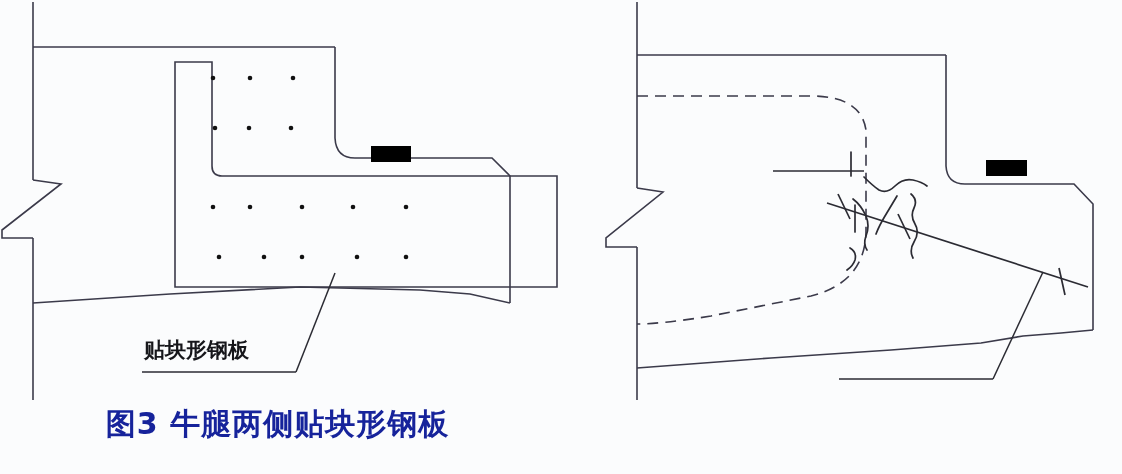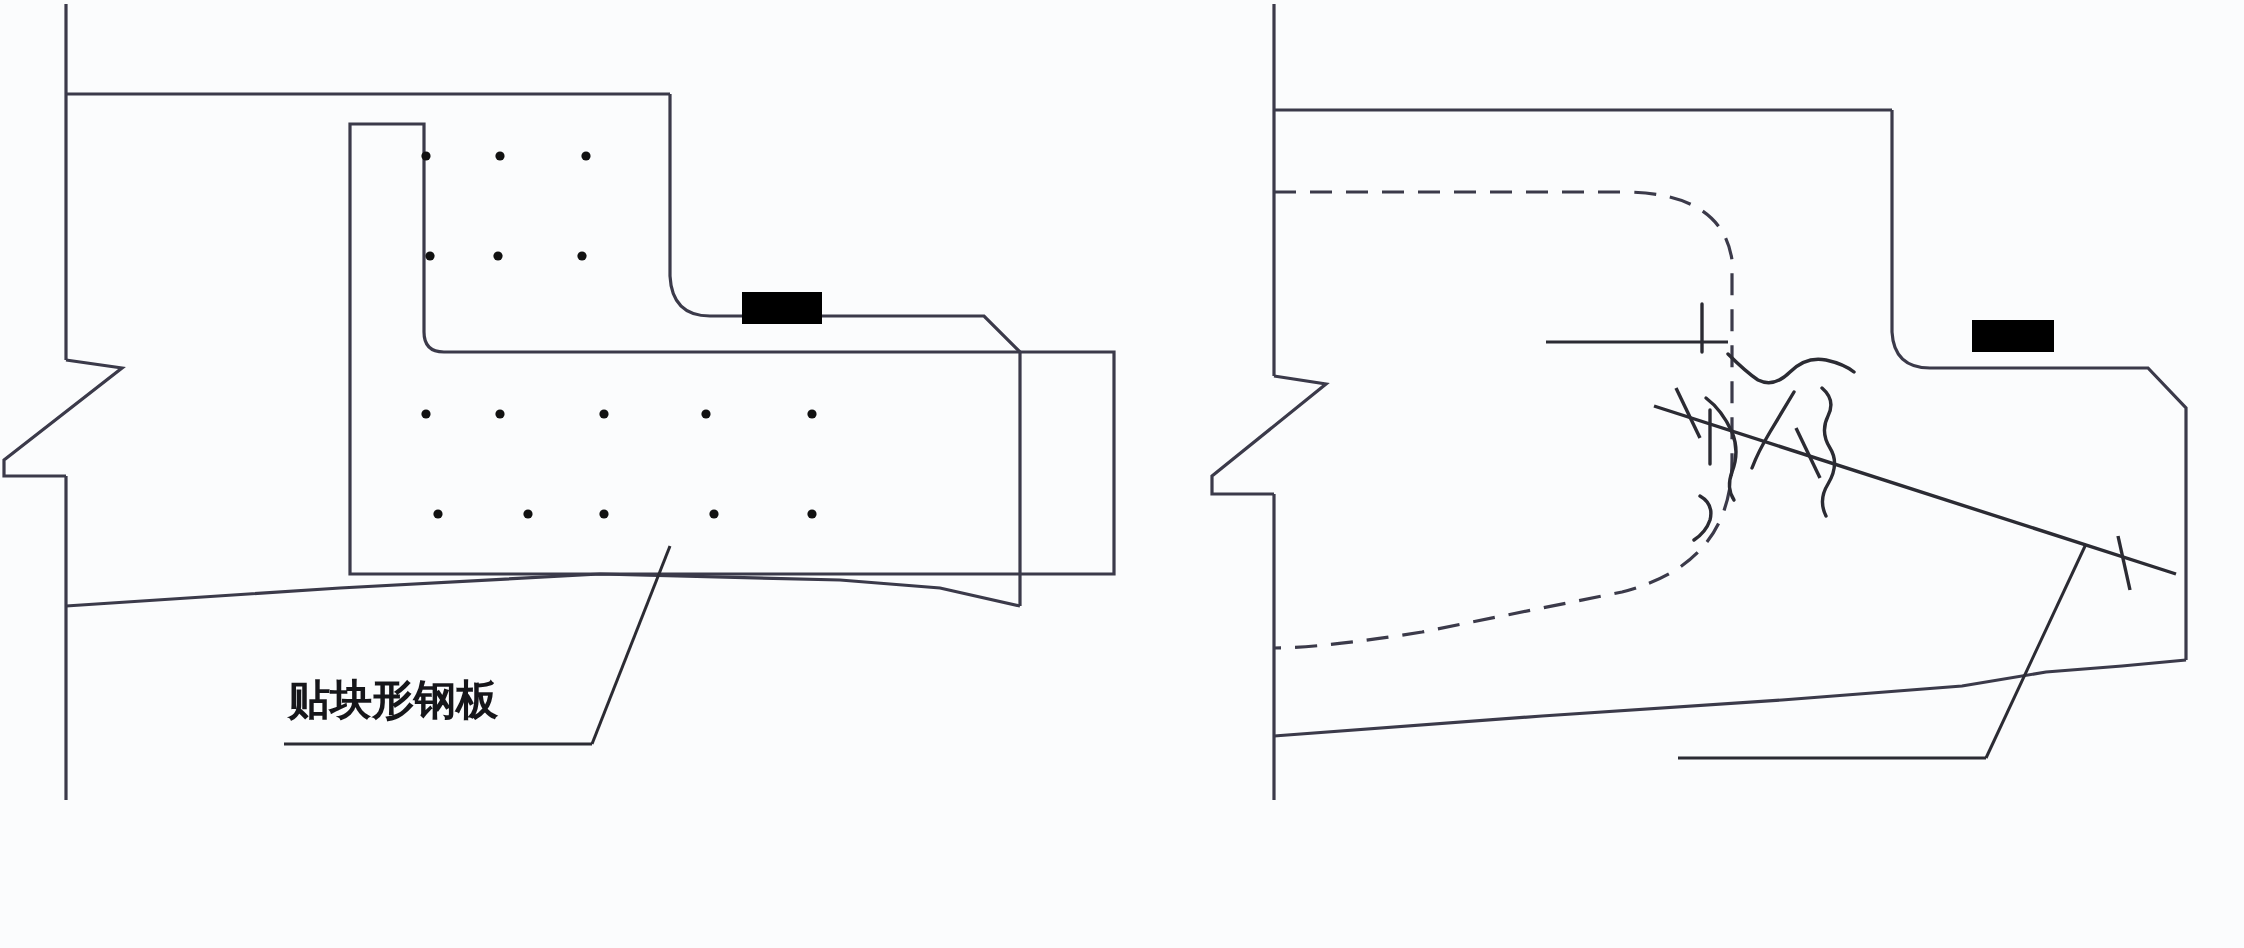--- a/index.html
+++ b/index.html
@@ -129,20 +129,21 @@
         <circle cx="406" cy="257" r="2.3"></circle>
       </g>
 
       <path d="M 296 372 L 335 273" fill="none" stroke="#2b2b33" stroke-width="1.5"></path>
 
       <path d="M 142 372 L 296 372" fill="none" stroke="#2b2b33" stroke-width="1.4"></path>
     </svg>
 
     <span class="dia-label" id="label-steel-plate">贴块形钢板</span>
 
+    <div class="caption">图3 牛腿两侧贴块形钢板</div>
   </div>
 
   <div class="panel" id="panel-right">
 
     <svg class="fig-svg" viewBox="0 0 561 400">
       <g fill="none" stroke="#3b3a4a" stroke-width="1.6" stroke-linejoin="miter" stroke-linecap="butt">
 
         <path d="M 76 2 L 76 188"></path>
 
         <path d="M 76 188 L 102 192 L 45 238 L 45 247 L 76 247"></path>

